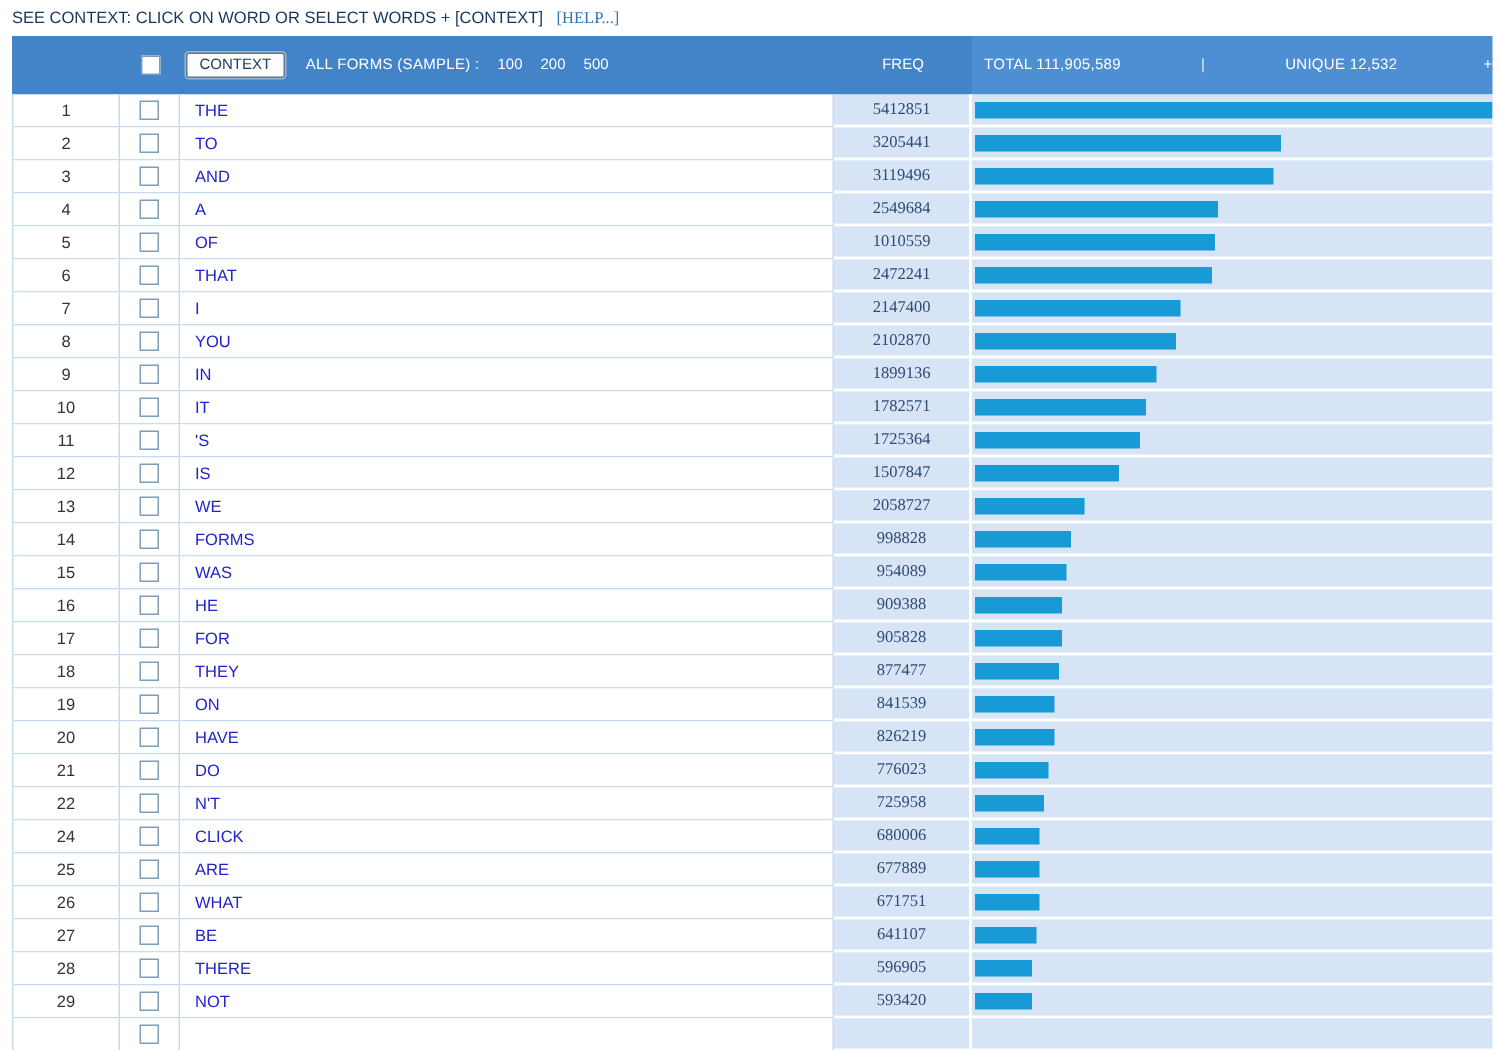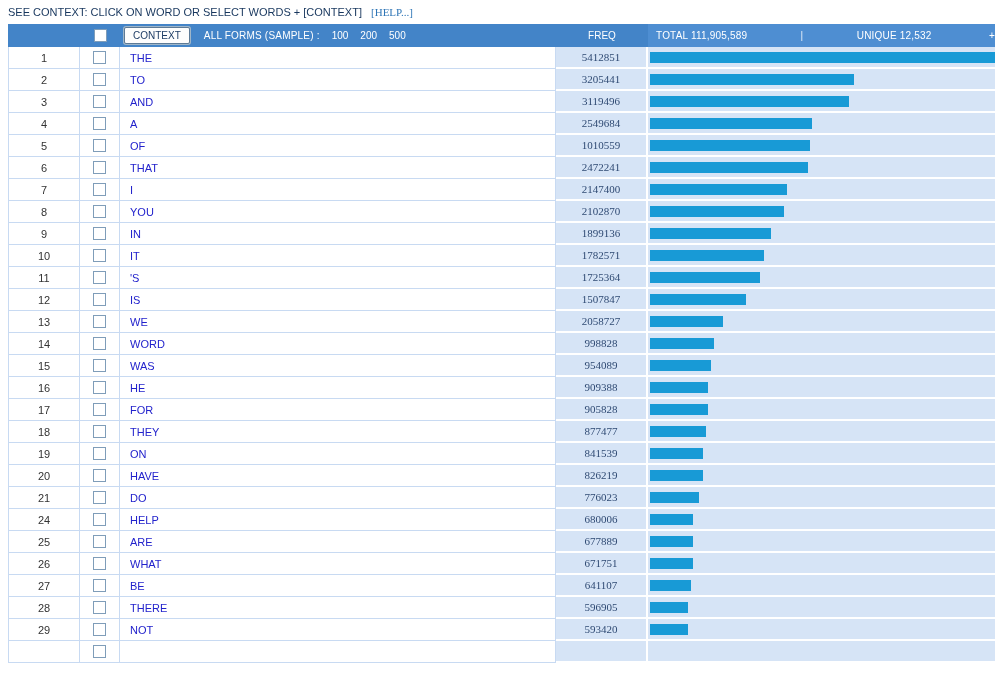--- a/index.html
+++ b/index.html
@@ -10,21 +10,21 @@
     --word-color:#2222cc;
     --grid:#c8daf2;
   }
   *{margin:0;padding:0;box-sizing:border-box;}
   html,body{width:1000px;height:700px;overflow:hidden;background:#fff;
     font-family:"Liberation Sans",sans-serif;}
   .wrap{padding:6px 5px 0 8px;}
   .top-note{font-size:11px;color:#17365d;white-space:nowrap;}
   .top-note a{color:#2e75b6;text-decoration:none;margin-left:6px;cursor:pointer;font-family:Liberation Serif, serif;}
   table{border-collapse:separate;border-spacing:0;table-layout:fixed;width:987px;margin-top:6px;}
-  thead th{height:23px;background:var(--header-bg);color:#fff;font-size:10px;
+  thead th{height:39px;background:var(--header-bg);color:#fff;font-size:10px;
     font-weight:400;vertical-align:middle;text-align:center;overflow:hidden;}
   thead th.th-bar{background:var(--header-bar-bg);text-align:left;}
   .word-head{display:flex;align-items:center;padding-left:4px;}
   .context-btn{background:#fdfdfd;color:#1e3c64;border:1px solid #5d7documents7a96;
     border:1px solid #5d7a96;border-radius:2px;padding:2px 8px;font-size:10px;
     font-family:"Liberation Sans",sans-serif;cursor:pointer;box-shadow:0 0 0 1px #9fb6c9;}
   .af-label{margin-left:14px;letter-spacing:.2px;}
   .sample-link{color:#fff;text-decoration:none;margin-left:12px;cursor:pointer;}
   .bar-head{display:flex;align-items:center;padding-left:8px;letter-spacing:.2px;justify-content:space-between;}
   .bar-head .sep{margin:0 10px;opacity:.85;}
@@ -199,21 +199,21 @@
           <td class="cell-check"><input type="checkbox" class="cb" style=""></td>
           <td class="cell-word"><a class="word-link">WE</a></td>
           <td class="cell-freq">2058727</td>
           <td class="cell-bar">
             <div class="bar" style="width:21.2%"></div>
           </td>
         </tr>
         <tr>
           <td class="cell-rank">14</td>
           <td class="cell-check"><input type="checkbox" class="cb" style=""></td>
-          <td class="cell-word"><a class="word-link">WORD</a></td>
+          <td class="cell-word"><a class="word-link">FORMS</a></td>
           <td class="cell-freq">998828</td>
           <td class="cell-bar">
             <div class="bar" style="width:18.5%"></div>
           </td>
         </tr>
         <tr>
           <td class="cell-rank">15</td>
           <td class="cell-check"><input type="checkbox" class="cb" style=""></td>
           <td class="cell-word"><a class="word-link">WAS</a></td>
           <td class="cell-freq">954089</td>
@@ -269,23 +269,32 @@
         <tr>
           <td class="cell-rank">21</td>
           <td class="cell-check"><input type="checkbox" class="cb" style=""></td>
           <td class="cell-word"><a class="word-link">DO</a></td>
           <td class="cell-freq">776023</td>
           <td class="cell-bar">
             <div class="bar" style="width:14.3%"></div>
           </td>
         </tr>
         <tr>
+          <td class="cell-rank">22</td>
+          <td class="cell-check"><input type="checkbox" class="cb" style=""></td>
+          <td class="cell-word"><a class="word-link">N'T</a></td>
+          <td class="cell-freq">725958</td>
+          <td class="cell-bar">
+            <div class="bar" style="width:13.4%"></div>
+          </td>
+        </tr>
+        <tr>
           <td class="cell-rank">24</td>
           <td class="cell-check"><input type="checkbox" class="cb" style=""></td>
-          <td class="cell-word"><a class="word-link">HELP</a></td>
+          <td class="cell-word"><a class="word-link">CLICK</a></td>
           <td class="cell-freq">680006</td>
           <td class="cell-bar">
             <div class="bar" style="width:12.6%"></div>
           </td>
         </tr>
         <tr>
           <td class="cell-rank">25</td>
           <td class="cell-check"><input type="checkbox" class="cb" style=""></td>
           <td class="cell-word"><a class="word-link">ARE</a></td>
           <td class="cell-freq">677889</td>

